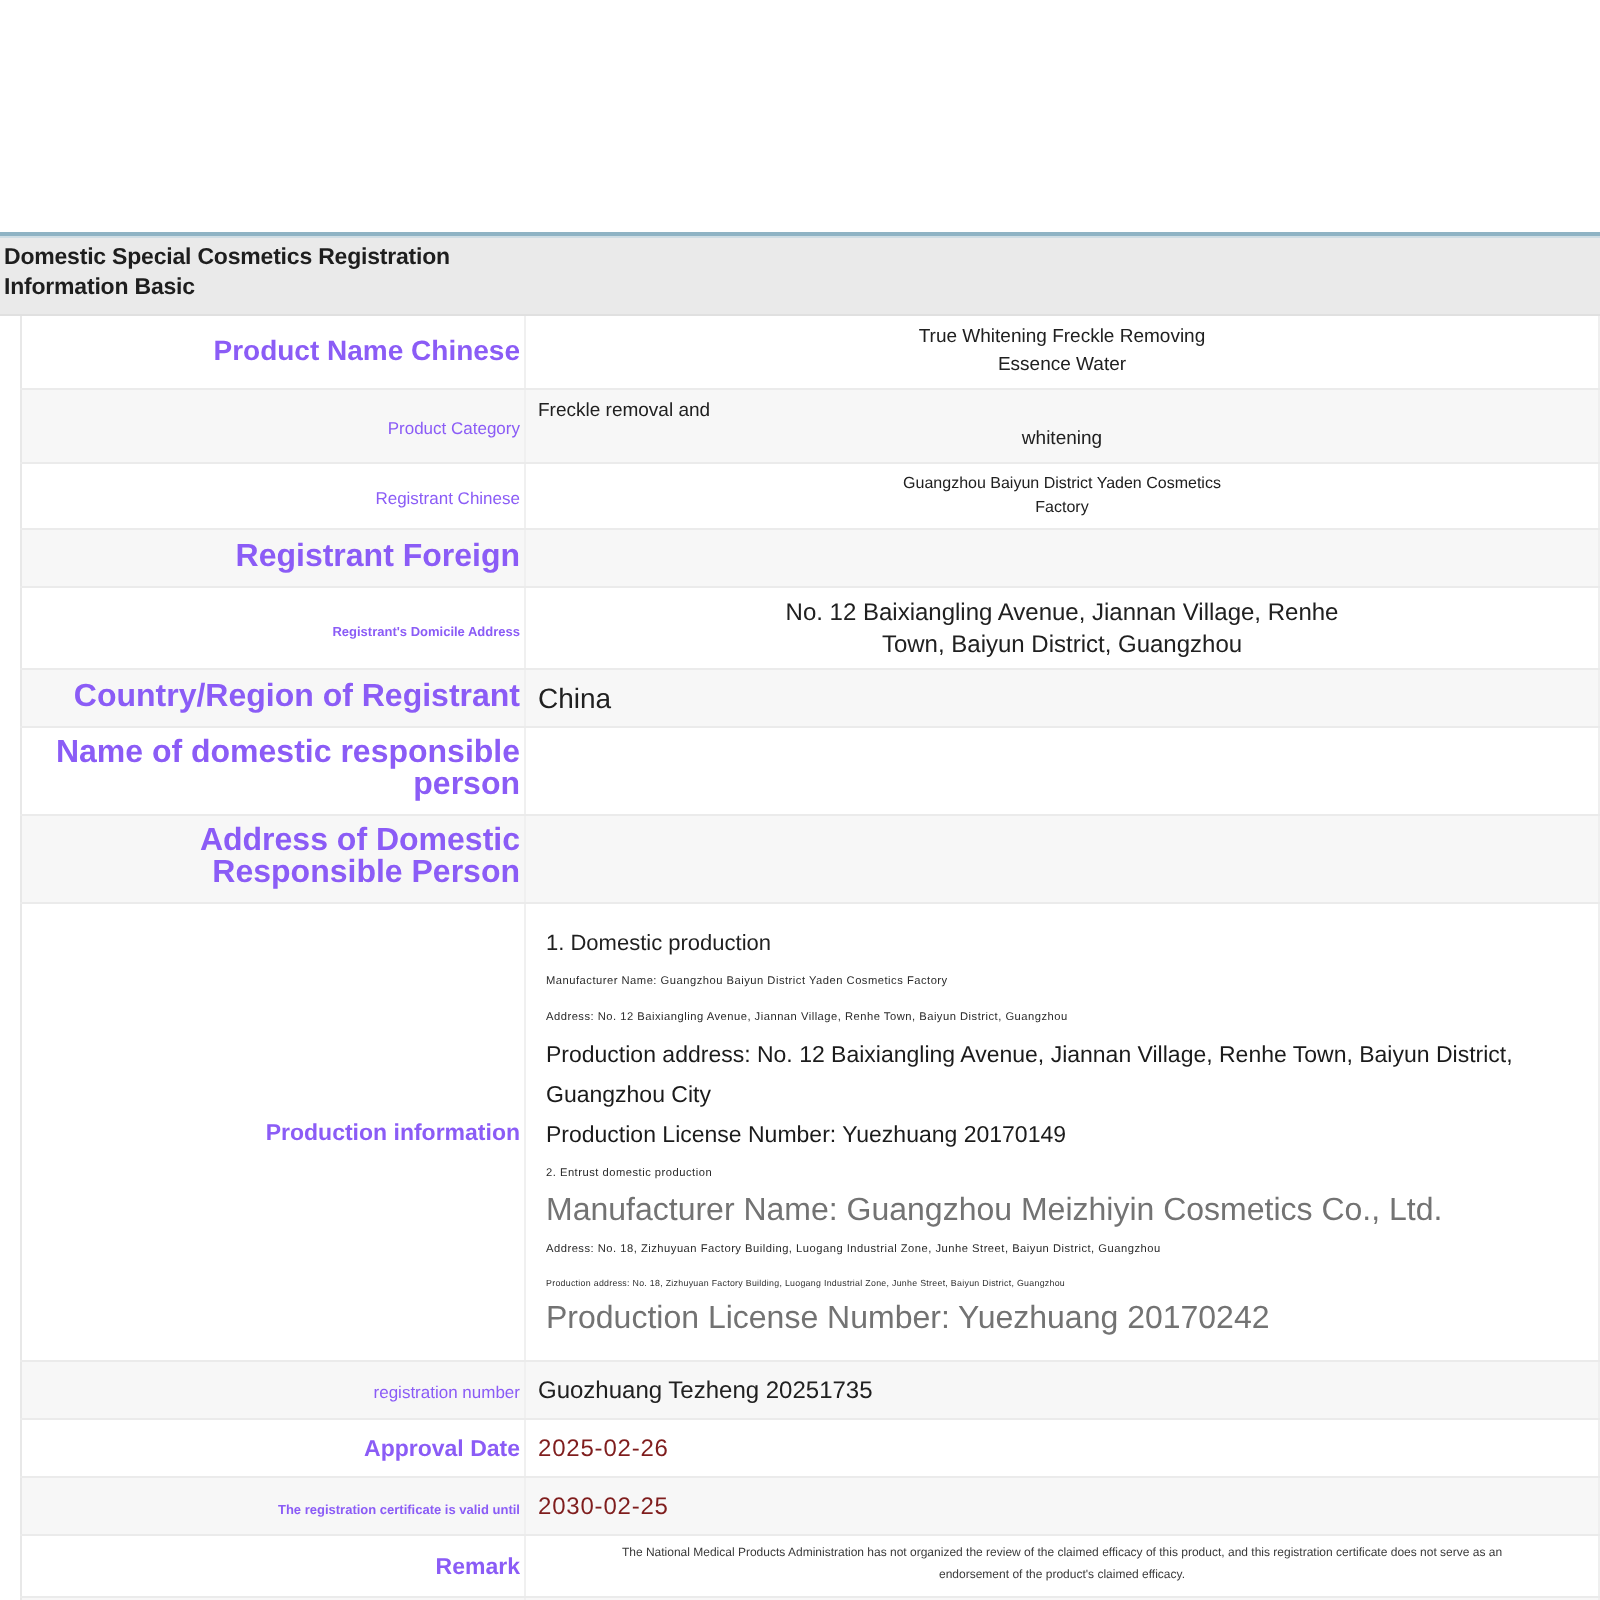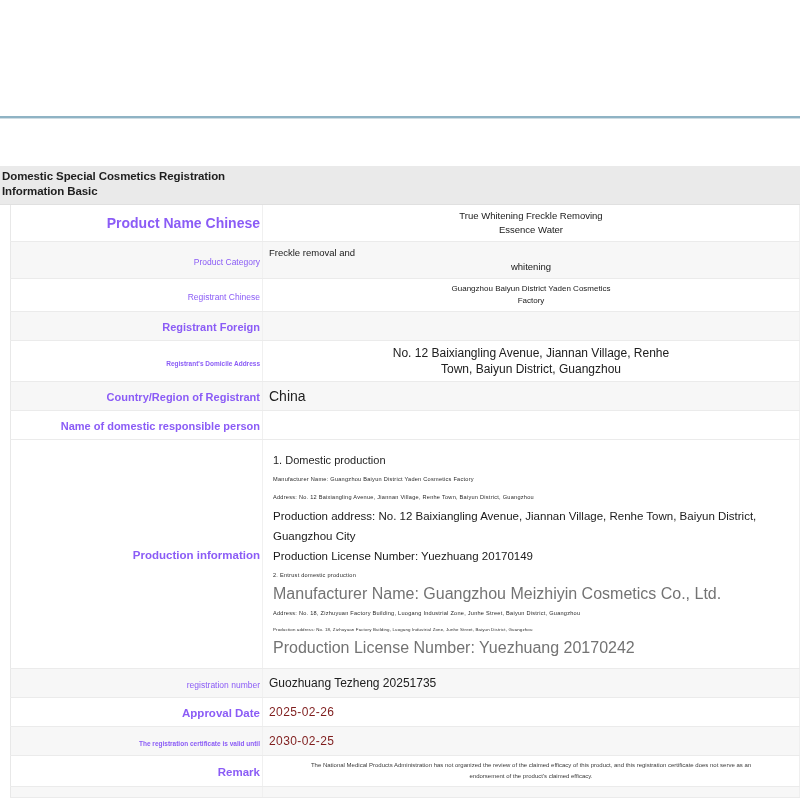--- a/index.html
+++ b/index.html
@@ -34,21 +34,20 @@
   }
 
   
   .title-band {
     background: #eaeaea;
     width: 100%;
     min-height: 32px;
     padding: 3px 0 5px 0;
     box-sizing: border-box;
     border-bottom: 1px solid #e0e0e0;
-    margin-top: 47px;
   }
   .title-band .title-text {
     width: 252px;
     margin: 0;
     padding: 0 2px 0 2px;
     font-size: 11.5px;
     font-weight: 700;
     line-height: 15px;
     text-align: center;
     color: #1e1e1e;
@@ -91,21 +90,21 @@
     padding: 4px 6px 4px 6px;
     color: #202020;
     text-align: center;
   }
   td.value-cell .val {
     display: block;
   }
 
   
   .lbl-xl  { font-size: 14px; line-height: 17px; }
-  .lbl-lg  { font-size: 11px; line-height: 16px; }
+  .lbl-lg  { font-size: 16px; line-height: 16px; }
   .lbl-md  { font-size: 11.5px; line-height: 15px; }
   .lbl-sm  { font-size: 8.5px; line-height: 12px; font-weight: 400; }
   .lbl-xs  { font-size: 6.5px; line-height: 10px; font-weight: 700; }
 
   
   .val-xl  { font-size: 14px; line-height: 18px; }
   .val-lg  { font-size: 12px; line-height: 16px; }
   .val-md  { font-size: 9.5px; line-height: 14px; }
   .val-sm  { font-size: 8px; line-height: 12px; }
 
@@ -200,20 +199,28 @@
 
     <tr>
       <td class="label-cell">
         <span class="lbl lbl-lg">Name of domestic responsible person</span>
       </td>
       <td class="value-cell">
         <span class="val val-md val-left"></span>
       </td>
     </tr>
 
+    <tr class="alt">
+      <td class="label-cell">
+        <span class="lbl lbl-lg">Address of Domestic Responsible Person</span>
+      </td>
+      <td class="value-cell">
+        <span class="val val-md val-left"></span>
+      </td>
+    </tr>
 
     <tr>
       <td class="label-cell">
         <span class="lbl lbl-md">Production information</span>
       </td>
       <td class="value-cell">
         <div class="prod-block">
           <span class="line prod-h">1. Domestic production</span>
           <span class="line prod-t">Manufacturer Name: Guangzhou Baiyun District Yaden Cosmetics Factory</span>
           <span class="line prod-t">Address: No. 12 Baixiangling Avenue, Jiannan Village, Renhe Town, Baiyun District, Guangzhou</span>

